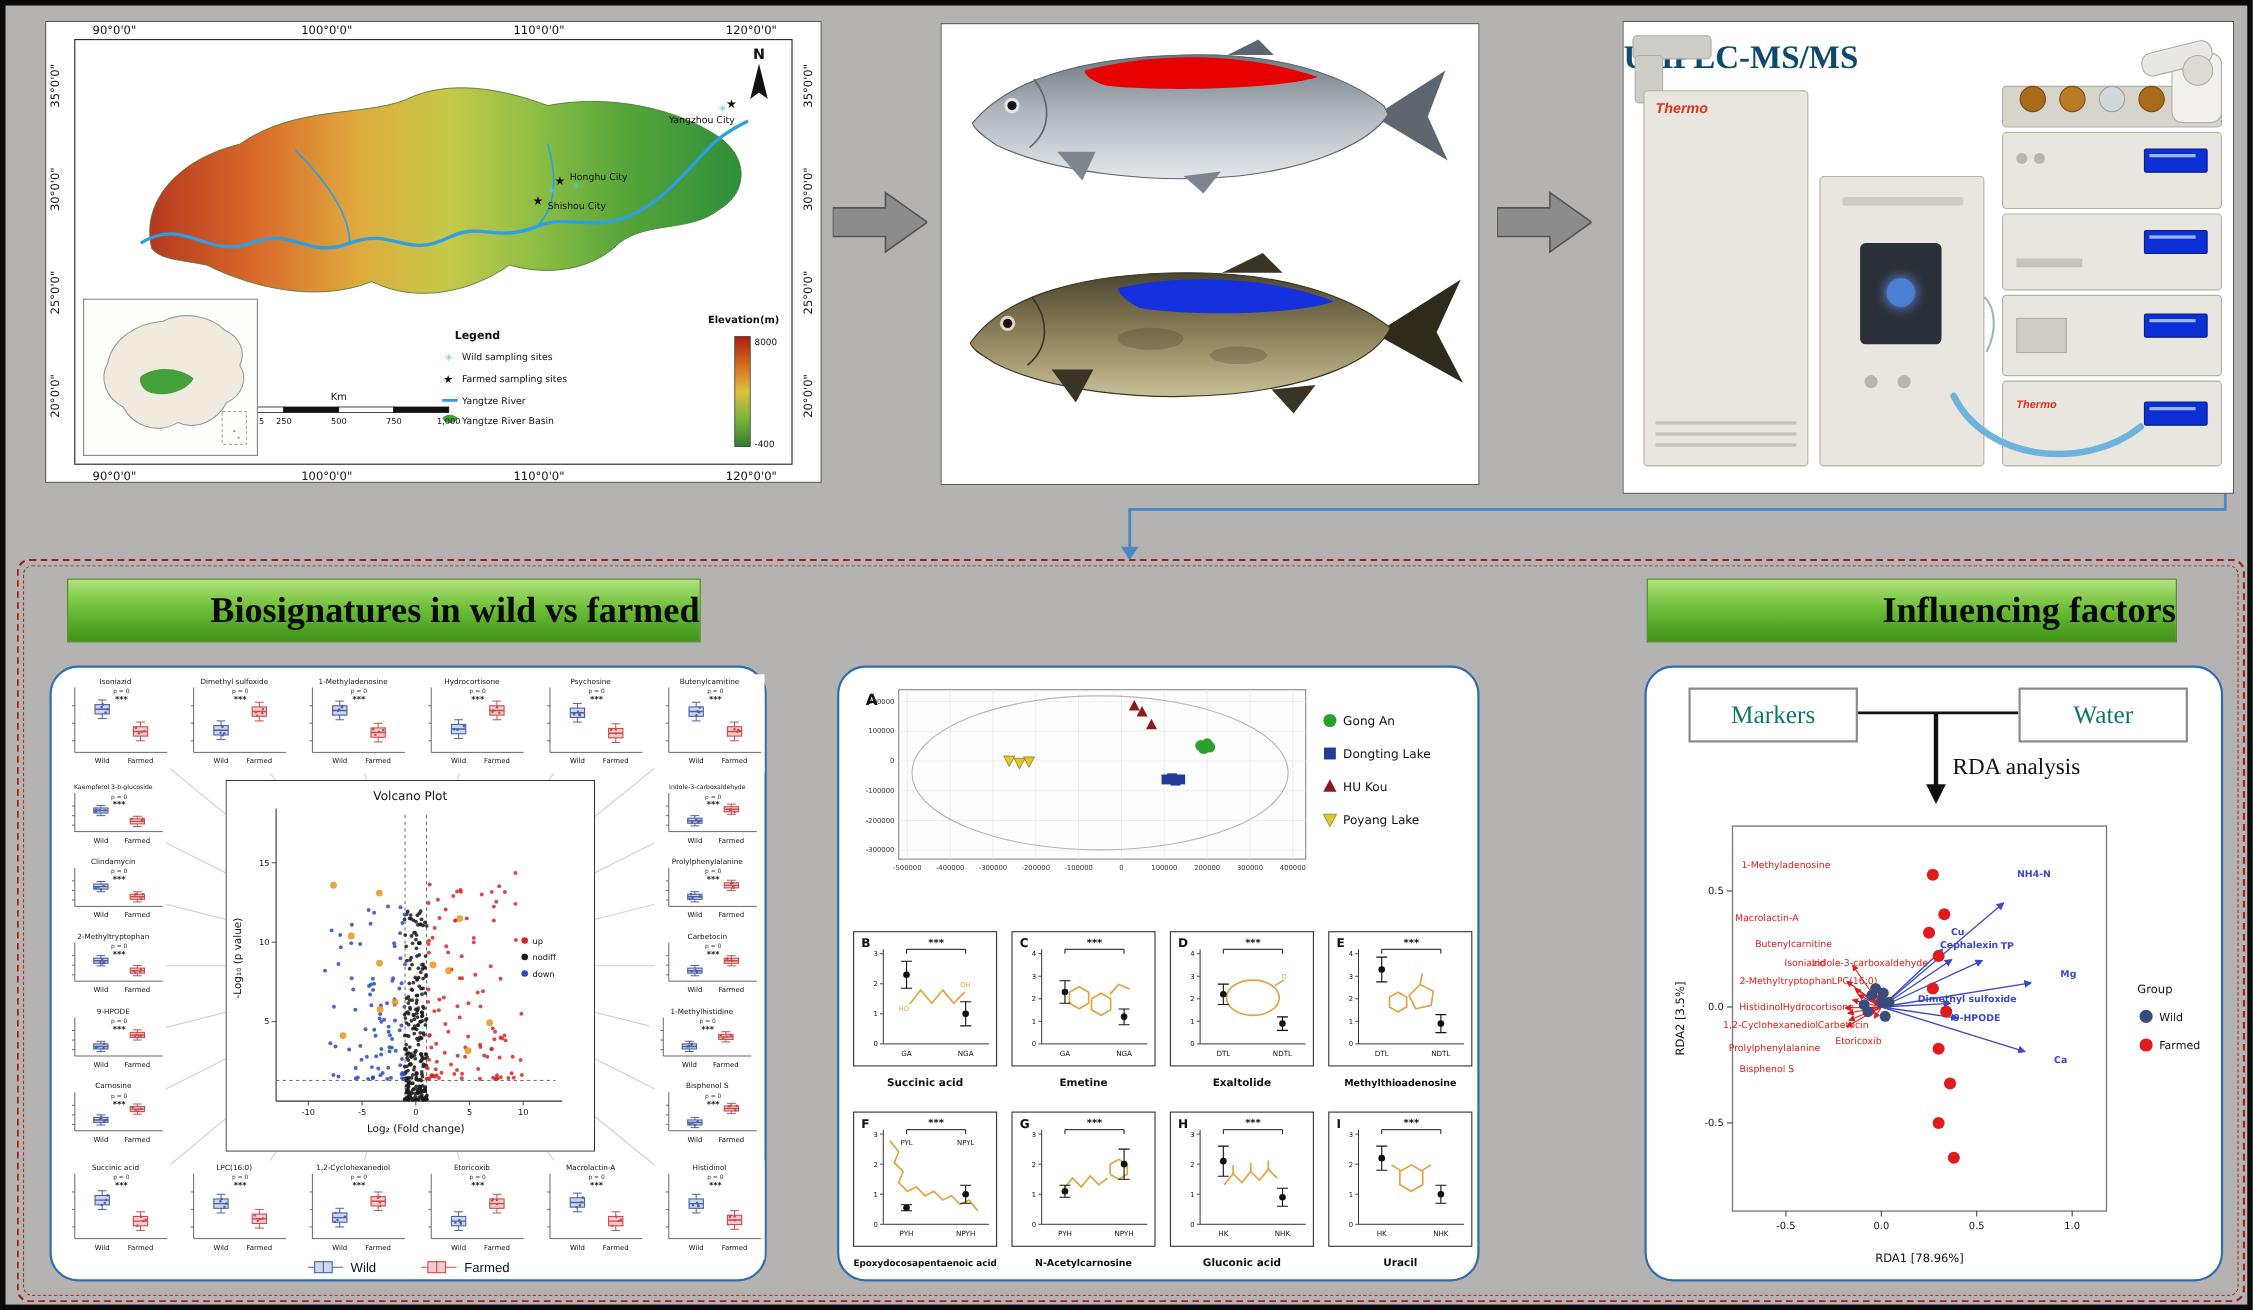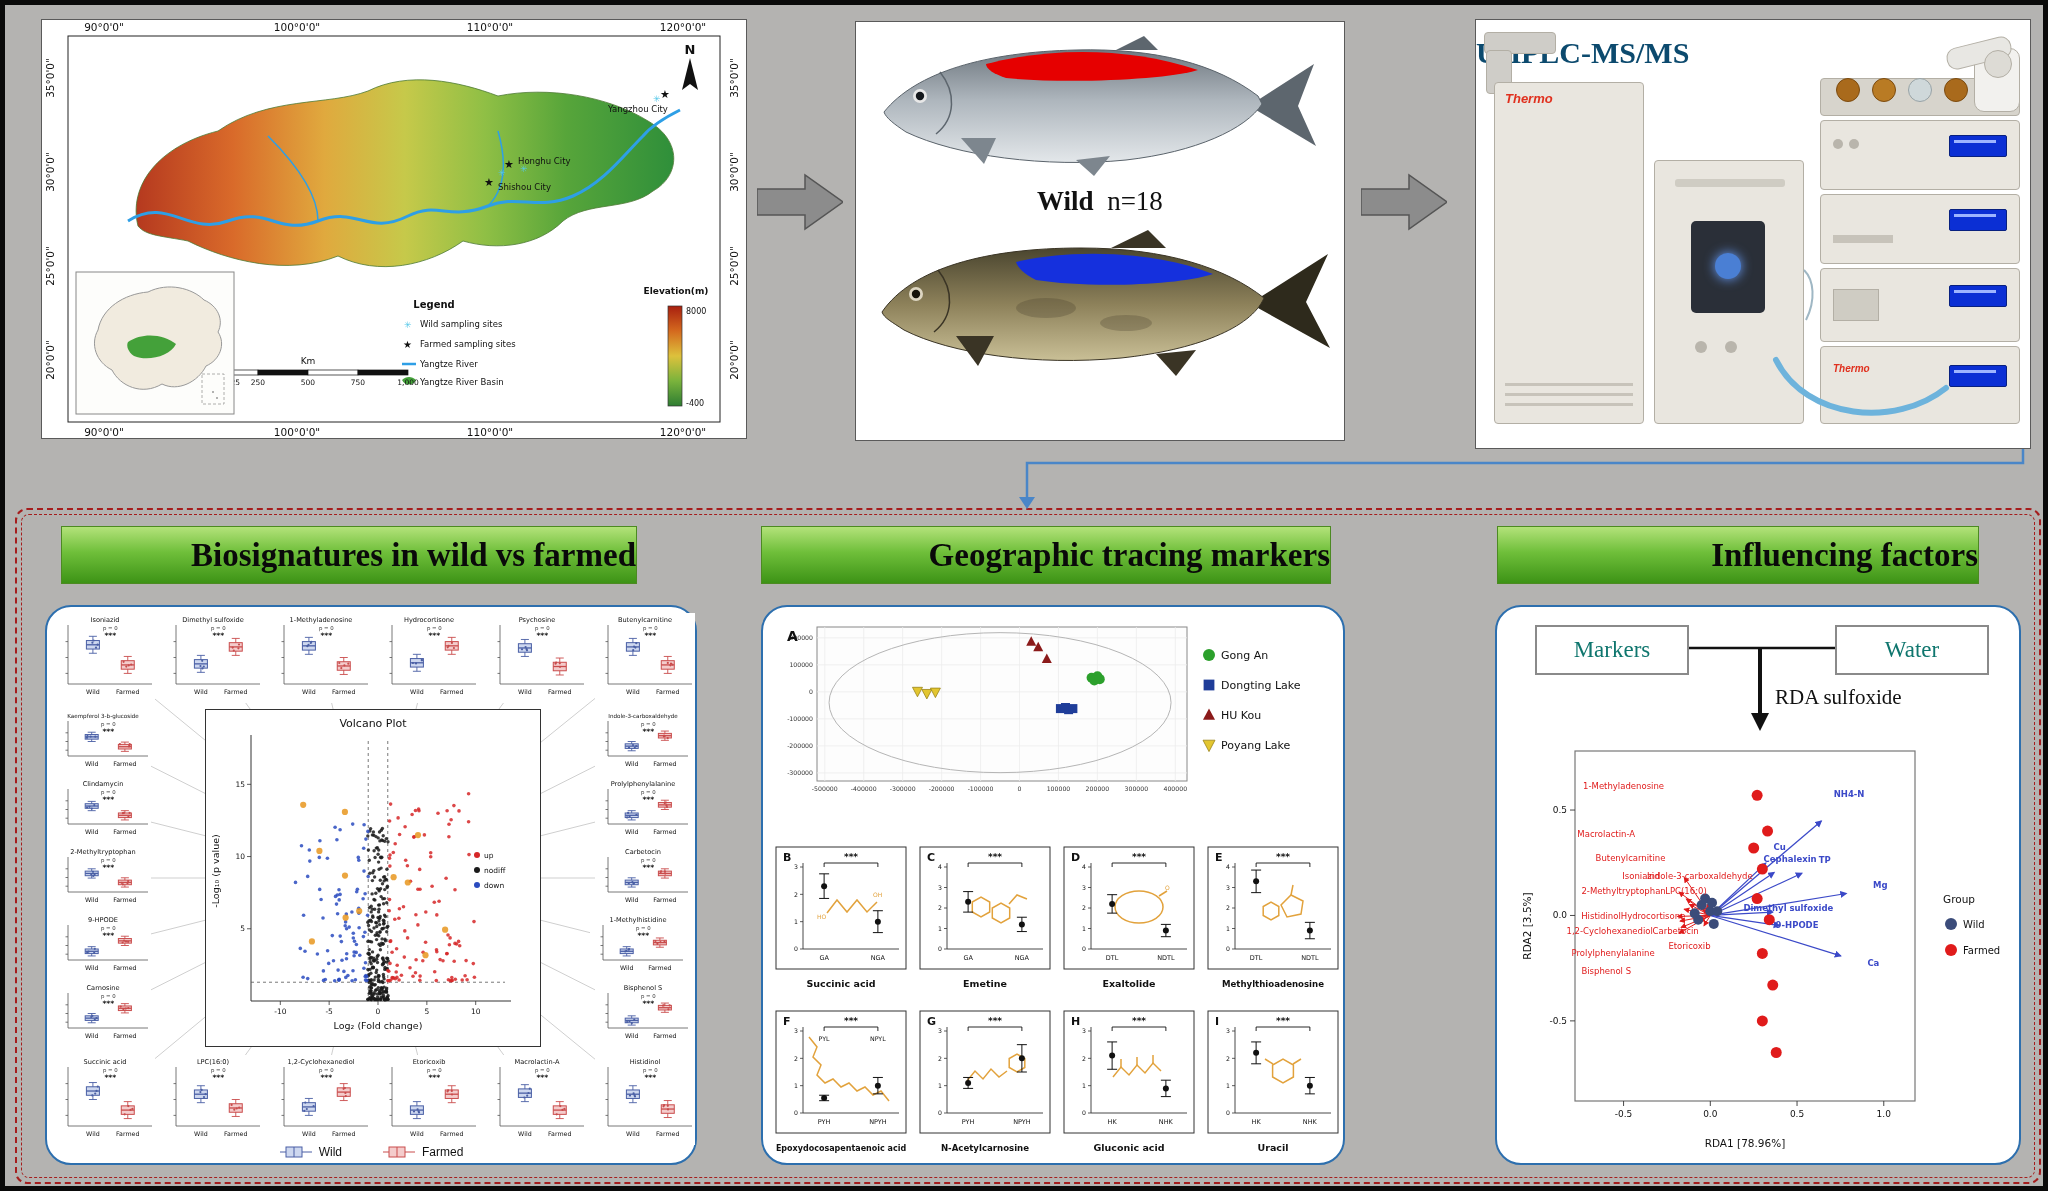--- a/index.html
+++ b/index.html
@@ -167,23 +167,20 @@
       <path d="M18,78 C50,38 120,18 210,16 C290,14 350,30 392,62 L396,70 C380,95 330,118 260,126
                C180,134 90,122 40,98 C28,90 20,84 18,78 Z" fill="url(#silver)" stroke="#5a636b" stroke-width="1"></path>
       <path d="M250,16 L278,2 L292,16 Z" fill="#5d666e"></path>
       <path d="M95,104 L118,130 L130,104 Z" fill="#7d868e"></path>
       <path d="M210,126 L228,142 L244,122 Z" fill="#7d868e"></path>
       <path d="M120,30 C180,14 262,12 332,36 C300,46 200,50 140,44 C128,40 120,35 120,30 Z" fill="#e60000"></path>
       <circle cx="54" cy="62" r="7" fill="#e8e8e8"></circle>
         <circle cx="54" cy="62" r="4.2" fill="#14181c"></circle>
       <path d="M74,38 C90,58 90,84 70,100" fill="none" stroke="#5d666e" stroke-width="1.5"></path>
     </svg>
-    <div class="fishlab" style="top:164px;">
-      <span style="font-weight:bold;">Wild</span>&nbsp;&nbsp;<span>n=18</span>
-    </div>
     <svg class="abs" style="left:10px;top:206px;" width="470" height="155">
       <defs>
         <linearGradient id="bronze" x1="0" y1="0" x2="0" y2="1">
           <stop offset="0" stop-color="#4a452f"></stop>
             <stop offset="0.5" stop-color="#8d815a"></stop>
             <stop offset="1" stop-color="#c9bf96"></stop>
         </linearGradient>
       </defs>
       <path d="M396,68 L462,26 L440,74 L464,120 L392,80 Z" fill="#2e2a1c"></path>
       <path d="M16,84 C46,40 120,20 215,20 C300,20 360,40 398,70 C385,100 330,122 255,130
@@ -272,23 +269,20 @@
 
   <svg class="abs" style="left:0;top:0;pointer-events:none;z-index:5;" width="2048" height="1191">
     <polyline points="2018,444 2018,458 1022,458 1022,492" fill="none" stroke="#4a86c8" stroke-width="2.5"></polyline>
     <polygon points="1014,492 1030,492 1022,504" fill="#4a86c8"></polygon>
   </svg>
 
   <div class="dashedbox" style="left:10px;top:503px;width:2026px;height:676px;"></div>
 
   <div class="ghdr" style="left:56px;top:521px;width:576px;height:58px;">
     <span>Biosignatures in wild vs farmed</span>
-  </div>
-  <div class="ghdr" style="left:756px;top:521px;width:570px;height:58px;">
-    <span>Geographic tracing markers</span>
   </div>
   <div class="ghdr" style="left:1492px;top:521px;width:482px;height:58px;">
     <span>Influencing factors</span>
   </div>
 
   <div class="bluebox" id="bio-box" style="left:40px;top:600px;width:652px;height:560px;">
       <svg class="abs" style="left:0;top:0;" width="652" height="560">
         <line x1="326" y1="271" x2="58" y2="51" stroke="#cfcfcf" stroke-width="1"></line>
         <line x1="326" y1="271" x2="166" y2="51" stroke="#cfcfcf" stroke-width="1"></line>
         <line x1="326" y1="271" x2="274" y2="51" stroke="#cfcfcf" stroke-width="1"></line>
@@ -1843,21 +1837,21 @@
   </svg></div>
     </div>
   <div class="bluebox" id="inf-box" style="left:1490px;top:600px;width:526px;height:560px;">
     <svg class="abs" style="left:0;top:0;" width="526" height="130">
       <line x1="188" y1="41" x2="338" y2="41" stroke="#111" stroke-width="2.5"></line>
       <line x1="263" y1="41" x2="263" y2="108" stroke="#111" stroke-width="4"></line>
       <polygon points="254,106 272,106 263,124" fill="#111"></polygon>
     </svg>
     <div class="kbox" style="left:38px;top:18px;width:150px;height:46px;">Markers</div>
     <div class="kbox" style="left:338px;top:18px;width:150px;height:46px;">Water</div>
-    <div class="abs serif" style="left:278px;top:78px;font-size:21px;color:#111;">RDA sulfoxide</div>
+    <div class="abs serif" style="left:278px;top:78px;font-size:21px;color:#111;">RDA analysis</div>
     <div class="abs" style="left:18px;top:128px;"><svg width="492" height="424">
     <defs>
       <marker id="ahR" markerWidth="7" markerHeight="7" refX="5" refY="3" orient="auto">
               <path d="M0,0 L6,3 L0,6 Z" fill="#e01b1b"></path>
             </marker>
       <marker id="ahB" markerWidth="7" markerHeight="7" refX="5" refY="3" orient="auto">
               <path d="M0,0 L6,3 L0,6 Z" fill="#3b49c8"></path>
             </marker>
     </defs>
     <rect x="60" y="16" width="340" height="350" fill="#fff" stroke="#777" stroke-width="1.2"></rect>

